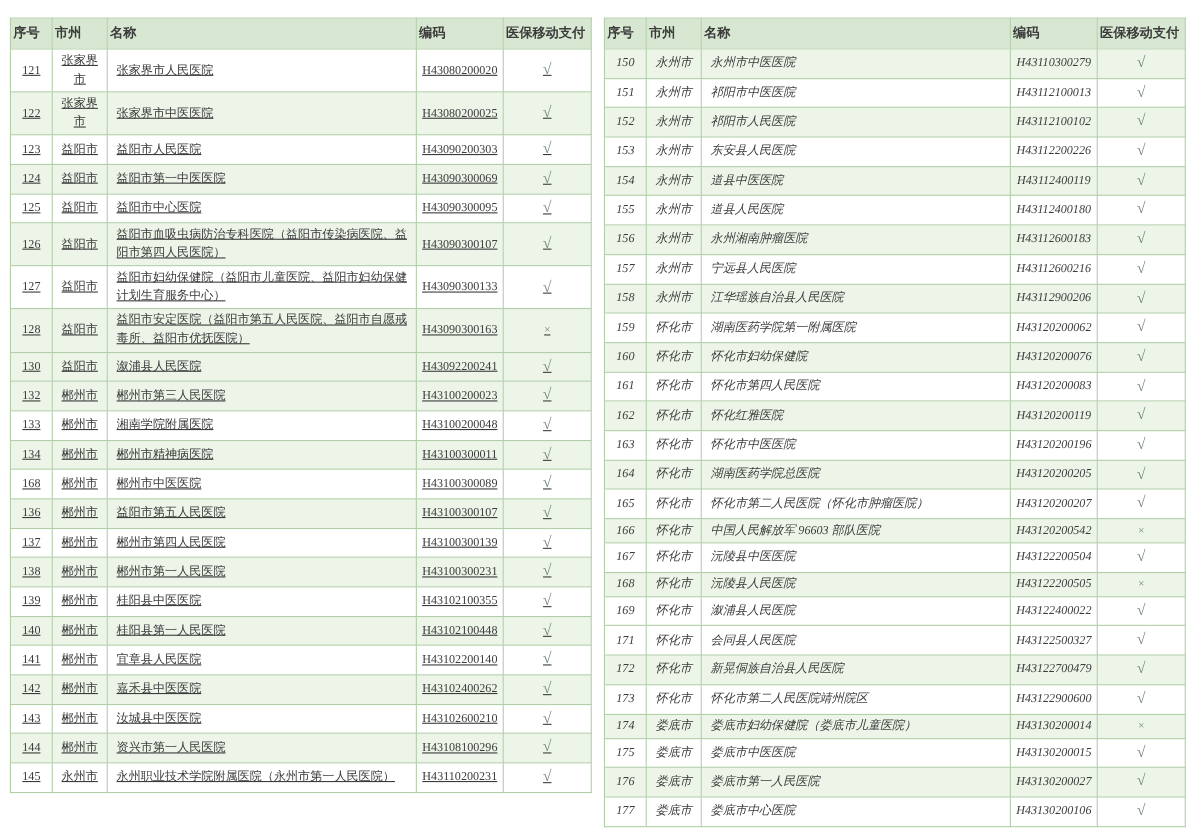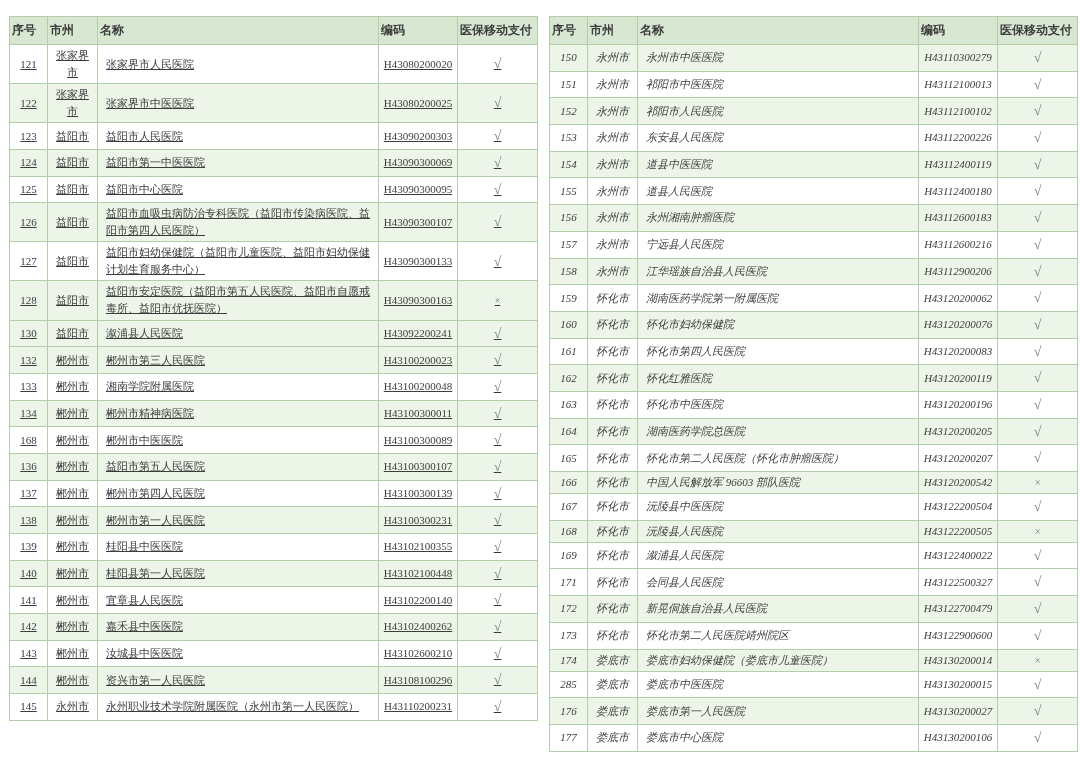--- a/index.html
+++ b/index.html
@@ -435,21 +435,21 @@
           <td class="c-pay"><span class="mark-check">√</span></td>
         </tr>
         <tr class="alt">
           <td class="c-no">174</td>
           <td class="c-city">娄底市</td>
           <td class="c-name">娄底市妇幼保健院（娄底市儿童医院）</td>
           <td class="c-code">H43130200014</td>
           <td class="c-pay"><span class="mark-cross">×</span></td>
         </tr>
         <tr>
-          <td class="c-no">285</td>
+          <td class="c-no">175</td>
           <td class="c-city">娄底市</td>
           <td class="c-name">娄底市中医医院</td>
           <td class="c-code">H43130200015</td>
           <td class="c-pay"><span class="mark-check">√</span></td>
         </tr>
         <tr class="alt">
           <td class="c-no">176</td>
           <td class="c-city">娄底市</td>
           <td class="c-name">娄底市第一人民医院</td>
           <td class="c-code">H43130200027</td>

